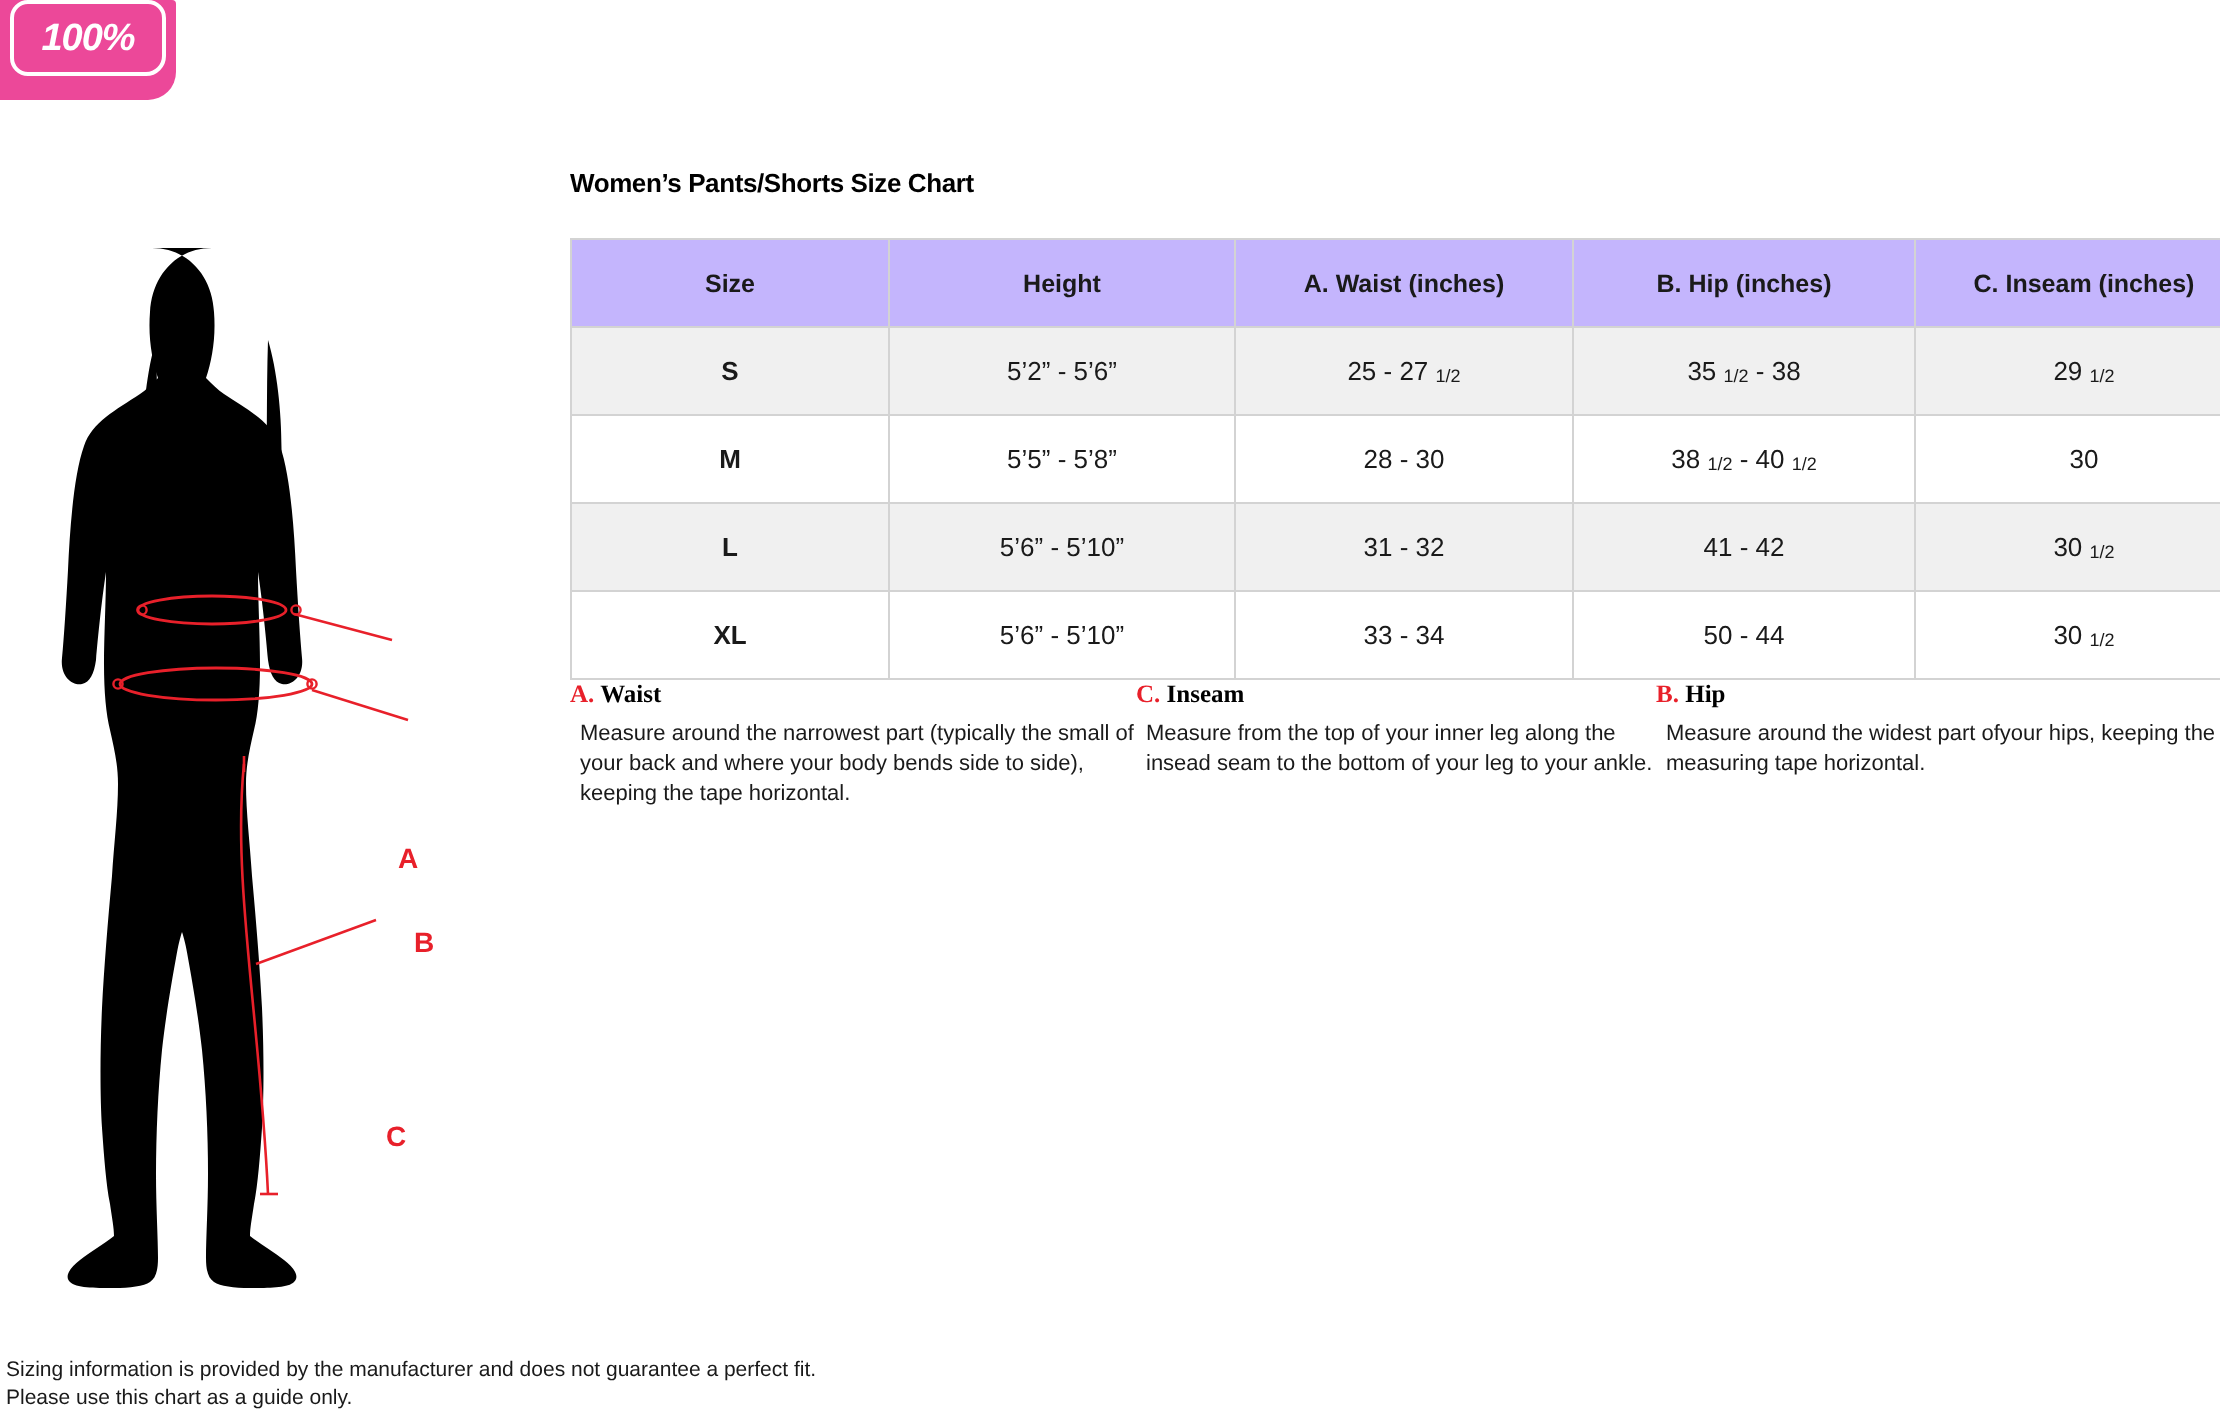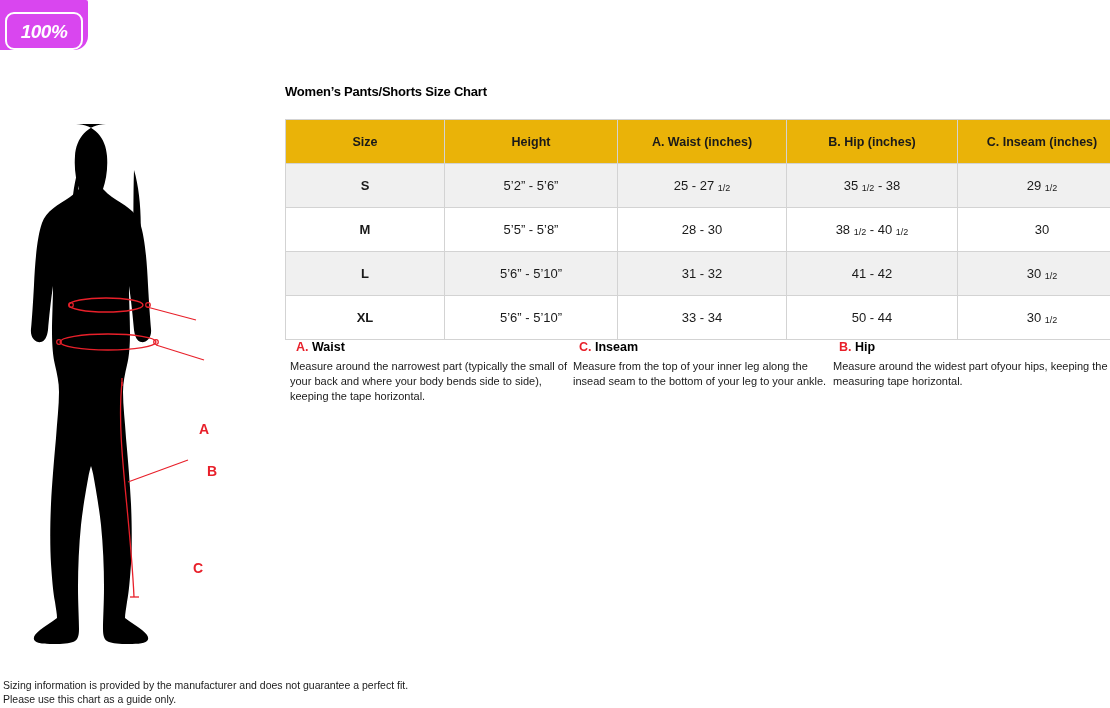--- a/index.html
+++ b/index.html
@@ -16,25 +16,25 @@
     overflow: hidden;
   }
 
   
   .logo {
     position: absolute;
     left: 0;
     top: 0;
     width: 88px;
     height: 50px;
-    background: #d946ef;
+    background: #ec4899;
     border-bottom-right-radius: 14px;
     border-top-right-radius: 2px;
     display: flex;
-    align-items: flex-end;
+    align-items: flex-start;
     justify-content: center;
   }
   .logo-inner {
     width: 74px;
     height: 34px;
     border: 2px solid #ffffff;
     border-radius: 9px 9px 10px 9px;
     display: flex;
     align-items: center;
     justify-content: center;
@@ -92,21 +92,21 @@
   }
   table.size-chart th,
   table.size-chart td {
     border: 1px solid #d3d3d3;
     text-align: center;
     font-size: 13px;
     font-family: "Liberation Sans", sans-serif;
     color: #1a1a1a;
   }
   table.size-chart th {
-    background: #eab308;
+    background: #c4b5fd;
     font-weight: bold;
     height: 41px;
     font-size: 12.5px;
   }
   table.size-chart td {
     height: 41px;
   }
   table.size-chart tbody tr:nth-child(odd) td {
     background: #f0f0f0;
   }
@@ -136,22 +136,21 @@
   .measure-col {
     width: 283px;
     padding-right: 0px;
   }
   .measure-col:nth-child(2) { margin-left: 0px; }
   .measure-col.c { width: 260px; }
   .measure-head {
     font-size: 12.5px;
     font-weight: bold;
     margin-bottom: 5px;
-    font-family: Liberation Sans, sans-serif;
-    margin-left: 11px;
+    font-family: Liberation Serif, serif;
   }
   .measure-head .letter { color: #e8202a; }
   .measure-body {
     font-size: 11px;
     line-height: 1.38;
     color: #1a1a1a;
     font-family: "Liberation Sans", sans-serif;
     padding-left: 5px;
   }
 

